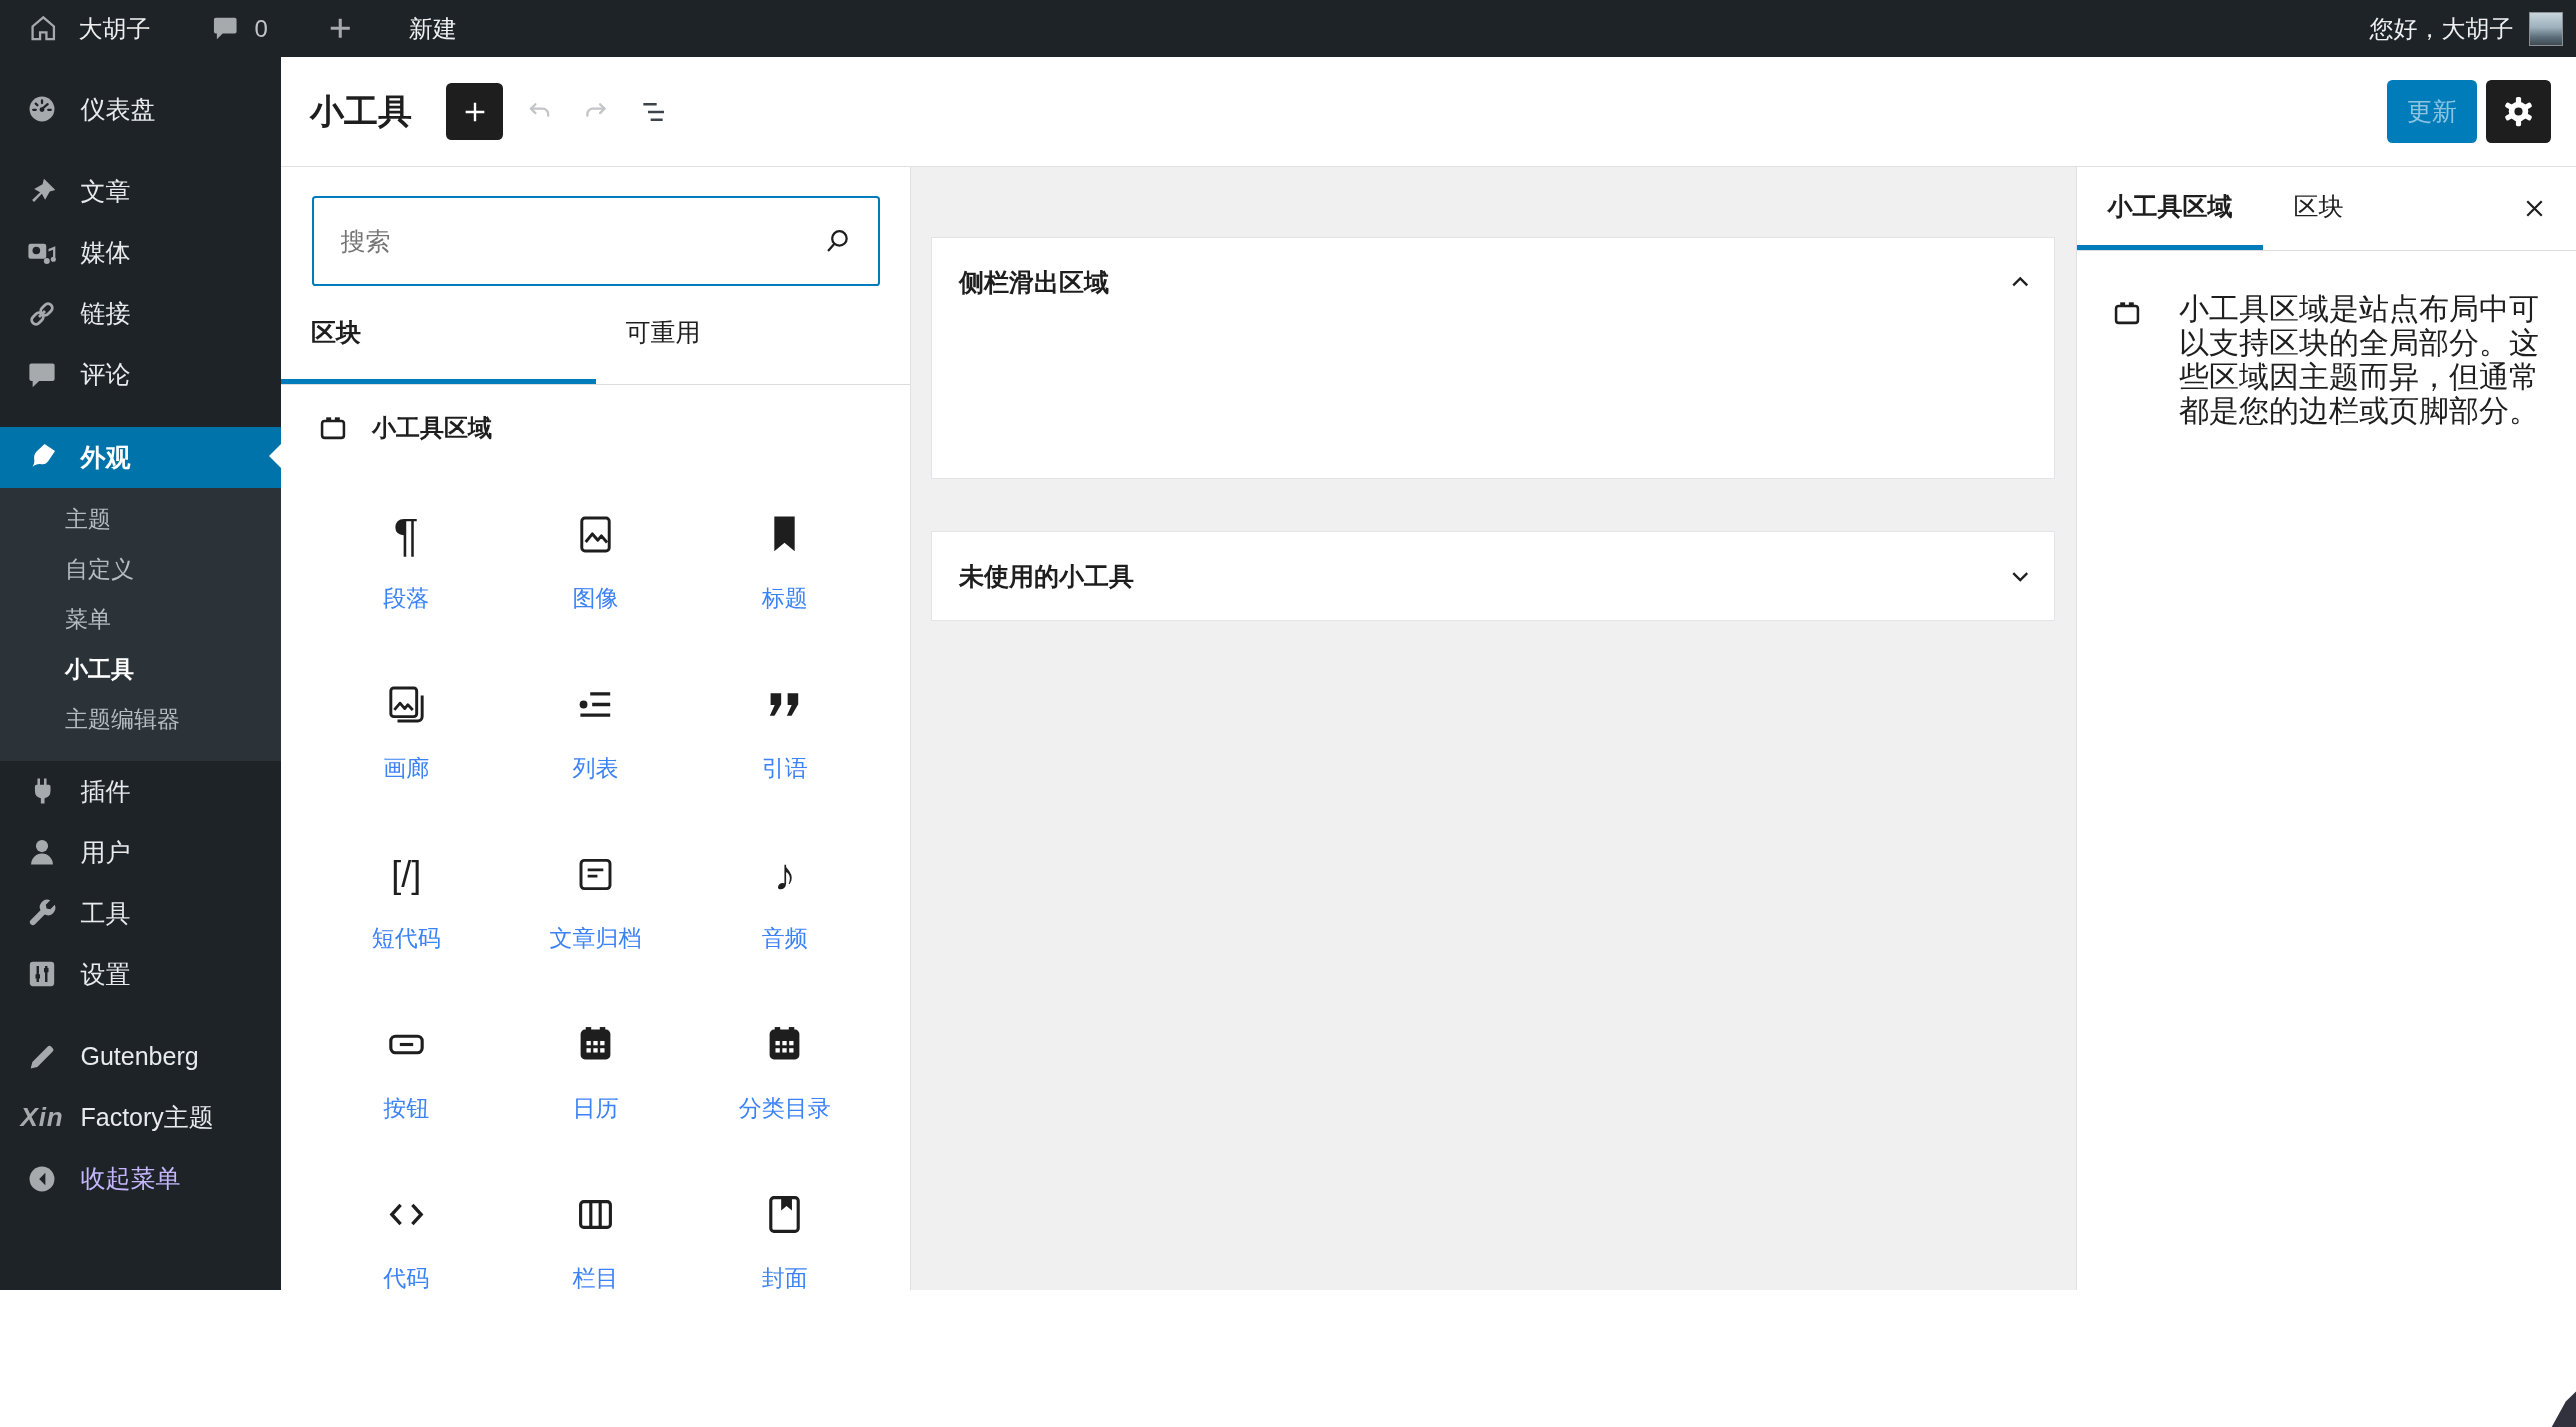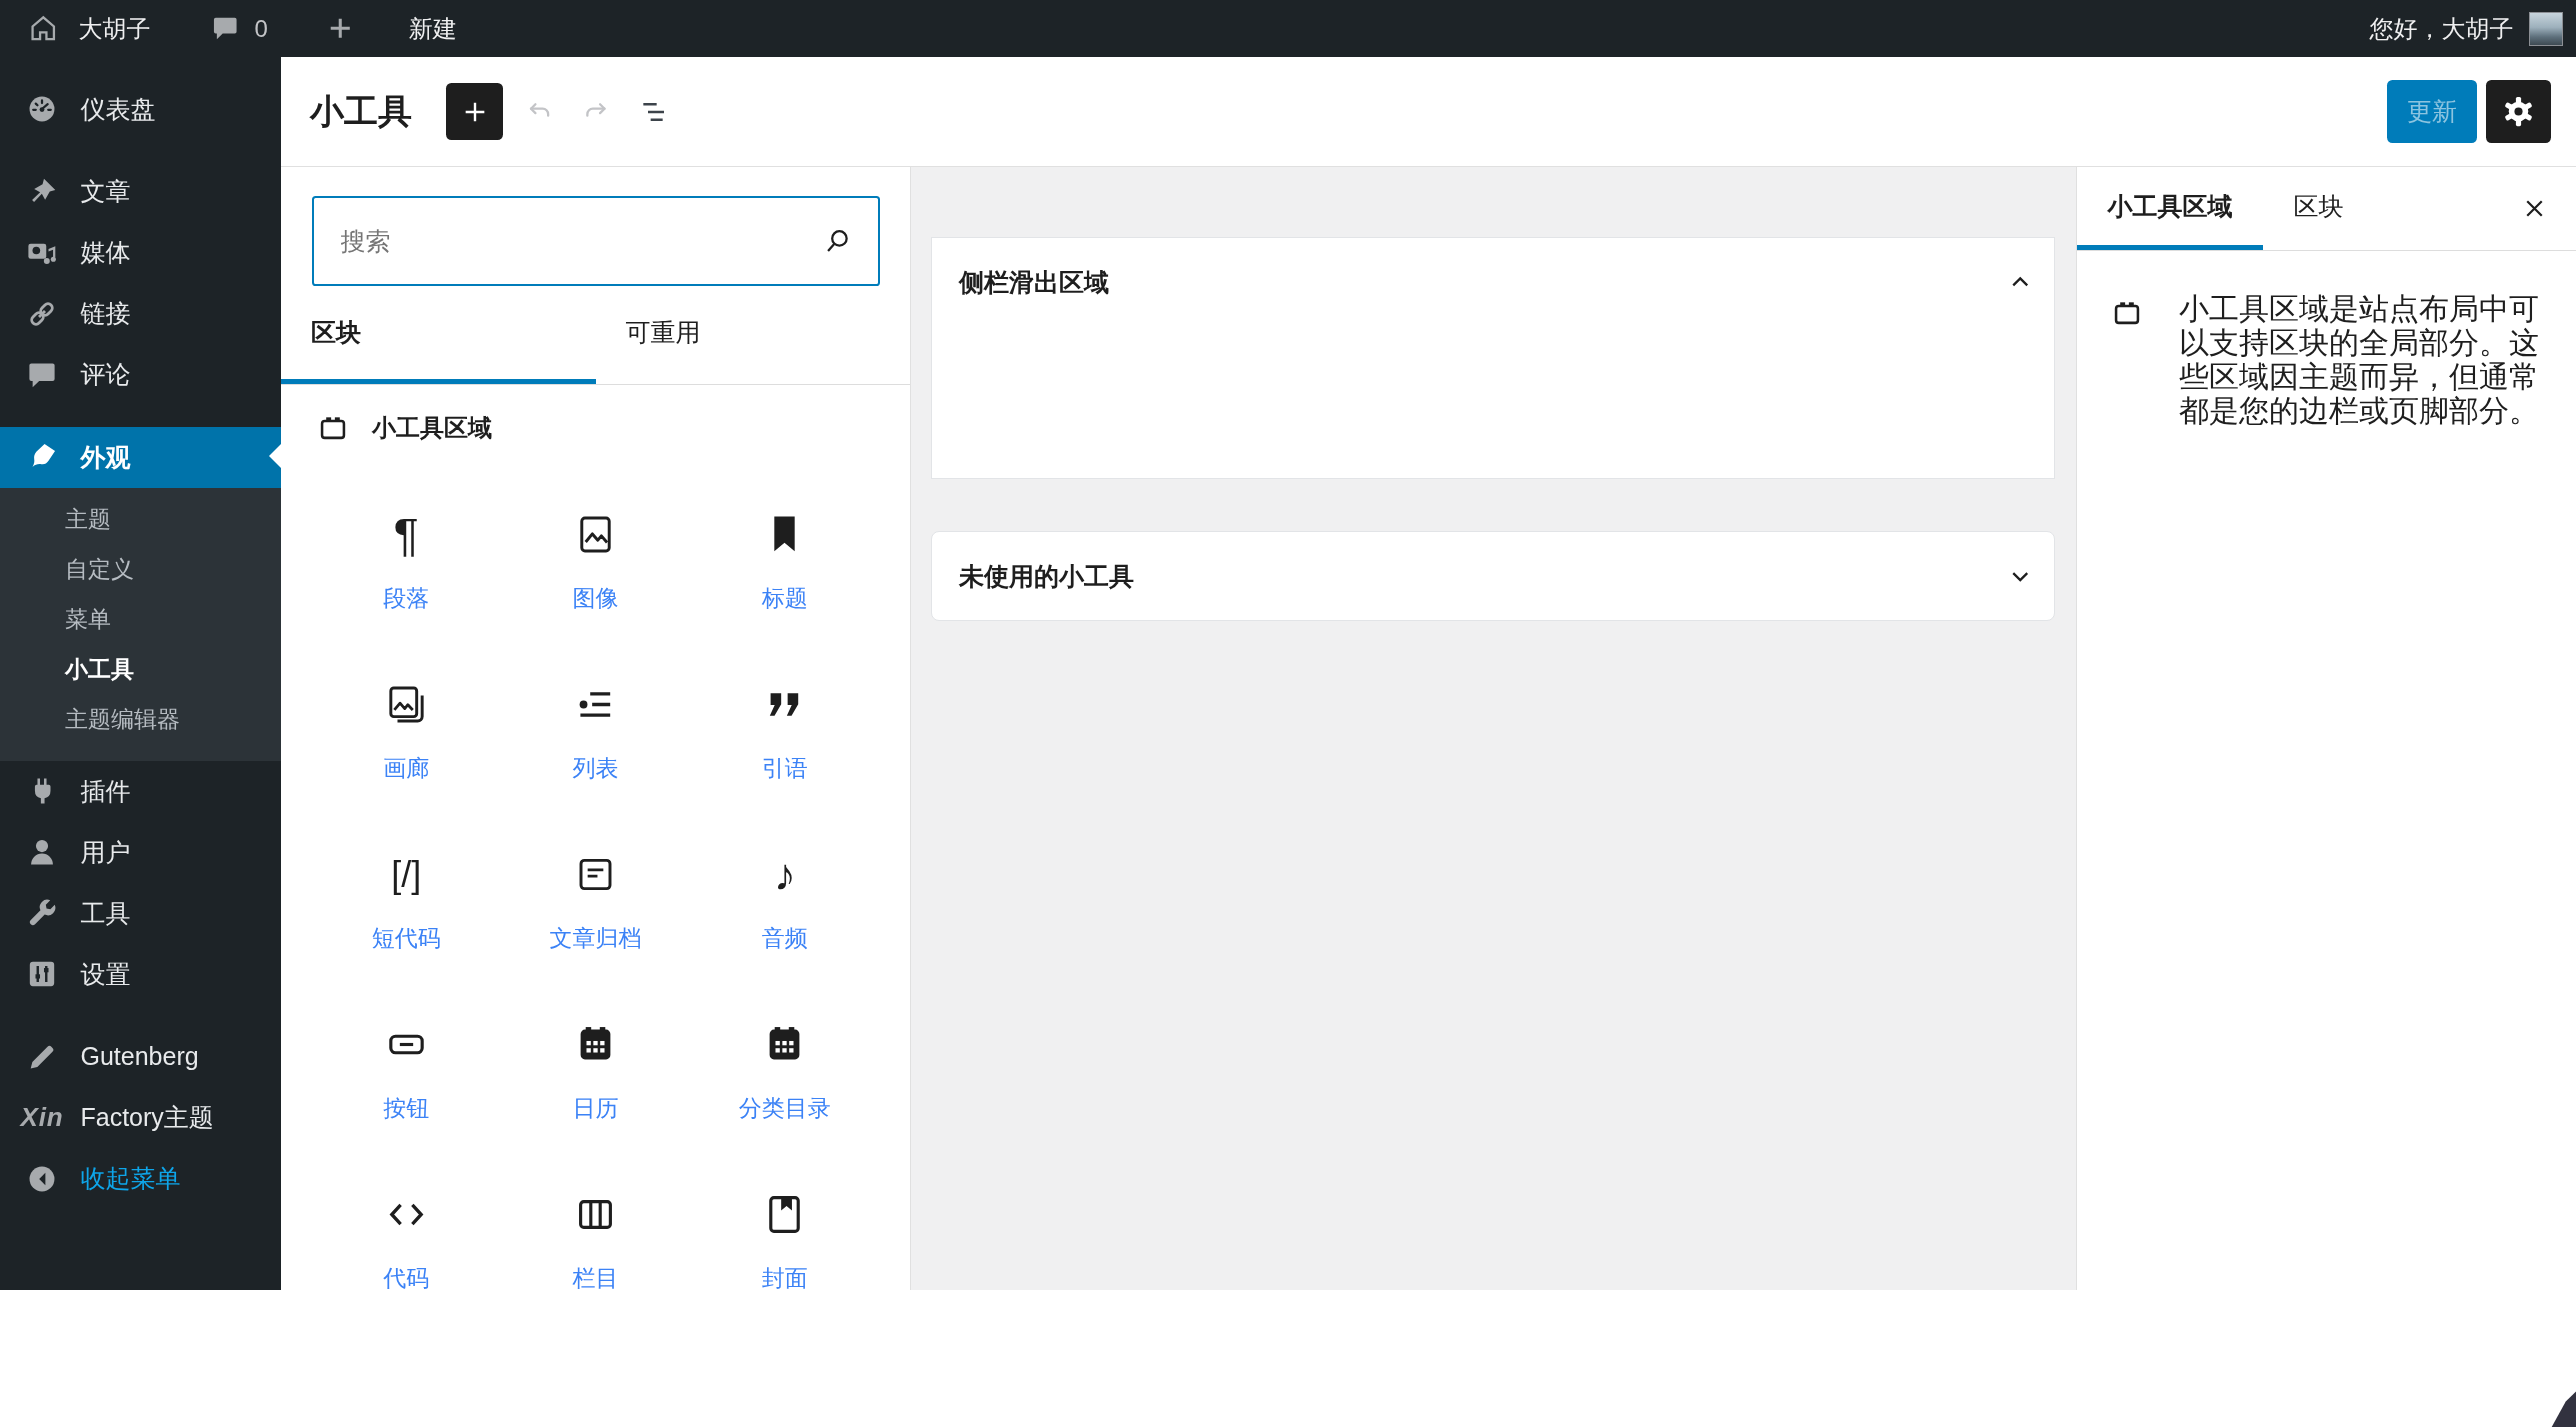--- a/index.html
+++ b/index.html
@@ -24,21 +24,21 @@
   
   .app { display:flex; height:1233px; }
   .wpsidebar { width:281px; flex:0 0 281px; background:#1d2327; color:#f0f0f1; padding-top:21.5px; font-size:25px; }
   .menu-item { position:relative; height:61px; display:flex; align-items:center; padding-left:25px; cursor:pointer; }
   .menu-item .mi-icon { width:34px; height:34px; color:#a7aaad; flex:0 0 34px; display:flex; align-items:center; justify-content:center; }
   .menu-item .mi-label { margin-left:21.5px; color:#e8eaec; white-space:nowrap; }
   .menu-item.active { background:#0073aa; }
   .menu-item.active .mi-icon { color:#fff; }
   .menu-item.active .mi-label { color:#fff; font-weight:bold; }
   .menu-item.active::after { content:""; position:absolute; right:0; top:50%; margin-top:-12.6px; border:12.6px solid transparent; border-right:12.6px solid #fff; border-left:none; }
-  .menu-item.dim .mi-label { color:#0ea5e9; }
+  .menu-item.dim .mi-label { color:#c4b5fd; }
   .menu-sep { height:21.5px; }
   .submenu { background:#2c3338; padding:7.2px 0 16px 0; }
   .submenu-item { height:50px; display:flex; align-items:center; padding-left:65px; font-size:23px; color:#b6bcc2; cursor:pointer; }
   .submenu-item.current { color:#fff; font-weight:bold; }
   .xin-logo { font-style:italic; font-weight:bold; font-size:26px; color:#a7aaad; letter-spacing:0.9px; }
 
   
   .editor { flex:1; display:flex; flex-direction:column; min-width:0; }
   .editor-header { height:110px; flex:0 0 110px; background:#fff; border-bottom:0.9px solid #e0e0e0; display:flex; align-items:center; justify-content:space-between; padding:0 25px 0 29px; }
   .eh-left { display:flex; align-items:center; }
@@ -67,21 +67,21 @@
   .blocks-grid { display:grid; grid-template-columns:repeat(3,1fr); padding:63px 30.5px 0 30.5px; }
   .block-cell { height:170px; display:flex; flex-direction:column; align-items:center; cursor:pointer; }
   .block-icon { height:54px; display:flex; align-items:center; justify-content:center; color:#1e1e1e; }
   .block-icon svg { width:47px; height:47px; }
   .block-icon .tglyph { font-size:47px; line-height:47px; font-weight:500; }
   .block-label { margin-top:22px; font-size:23px; color:#3b82f6; }
 
   
   .canvas { flex:1; background:#f0f0f1; min-width:0; padding:70px 21.5px 0 20px; }
   .panel { background:#fff; border:0.9px solid #e2e4e7; }
-  .panel + .panel { margin-top:52px;border-radius:8px; }
+  .panel + .panel { margin-top:52px; }
   .panel-head { display:flex; align-items:center; justify-content:space-between; padding:0 18px 0 27px; cursor:pointer; }
   .panel-title { font-size:25px; font-weight:bold; color:#1e1e1e; }
   .panel-head svg { width:30.5px; height:30.5px; color:#1e1e1e; }
   .panel.expanded { height:242px; }
   .panel.expanded .panel-head { height:88px; }
   .panel.collapsed { height:90px; }
   .panel.collapsed .panel-head { height:88px; }
 
   
   .settings { width:500px; flex:0 0 500px; background:#fff; border-left:0.9px solid #e0e0e0; }

